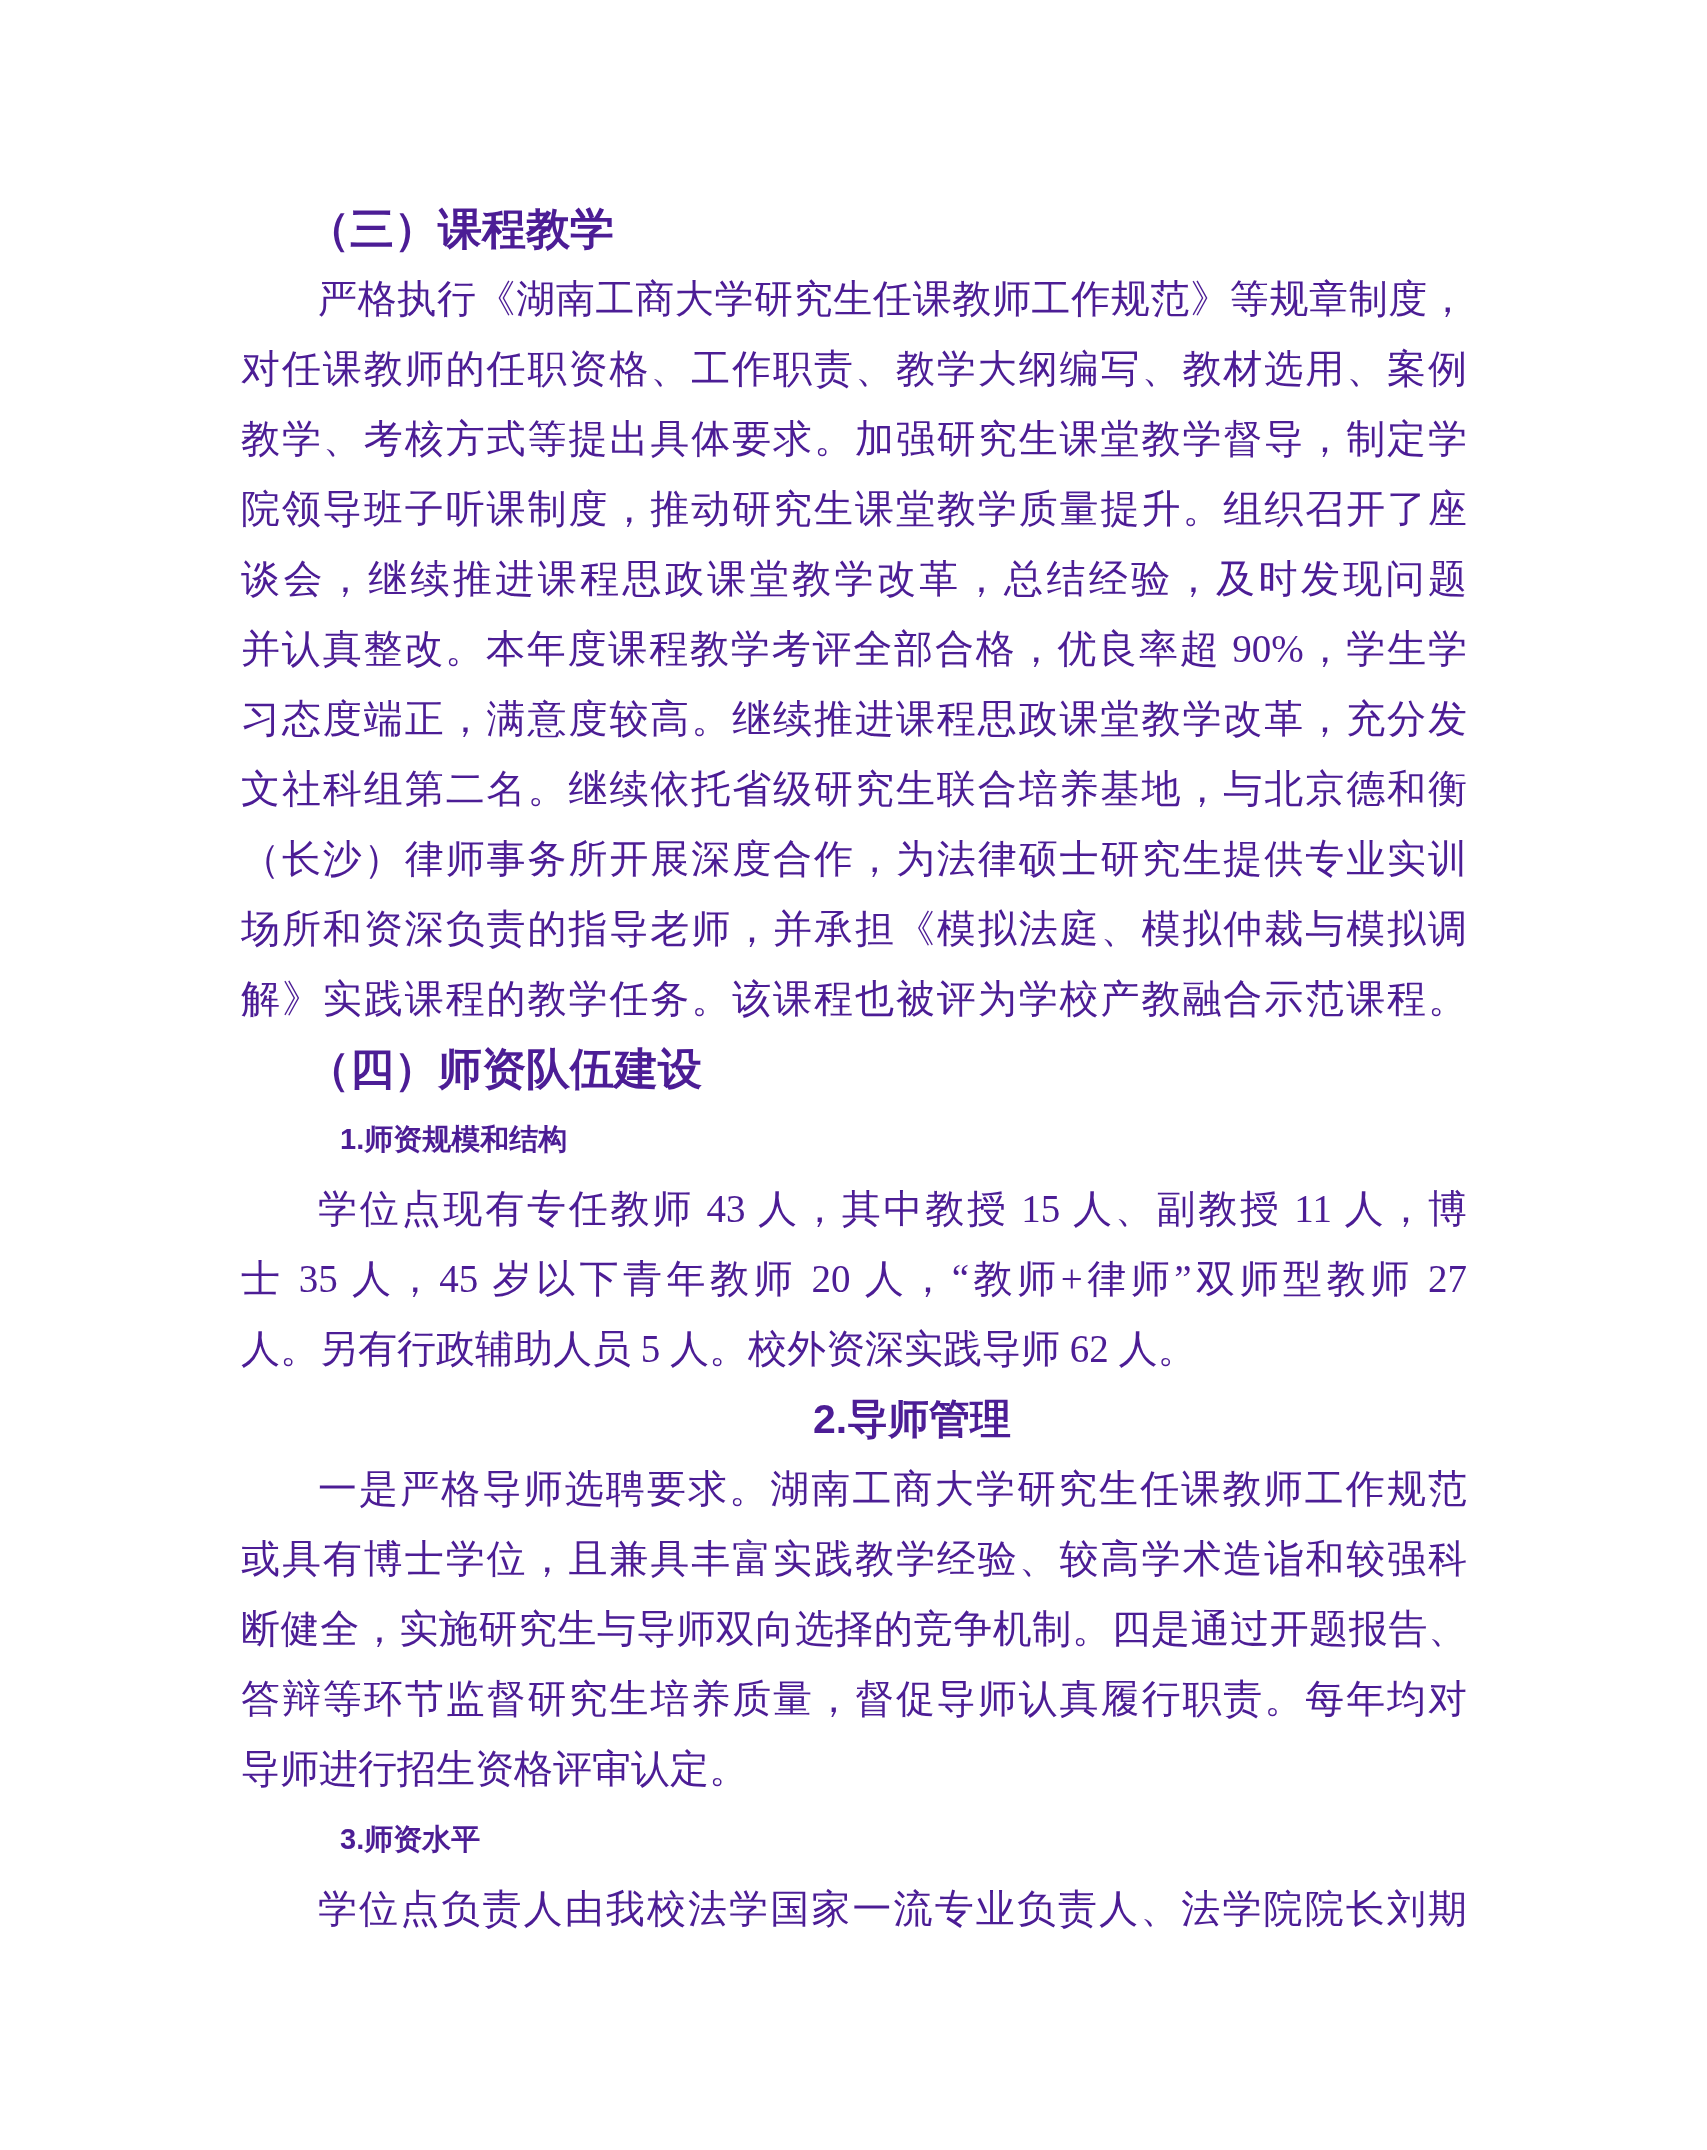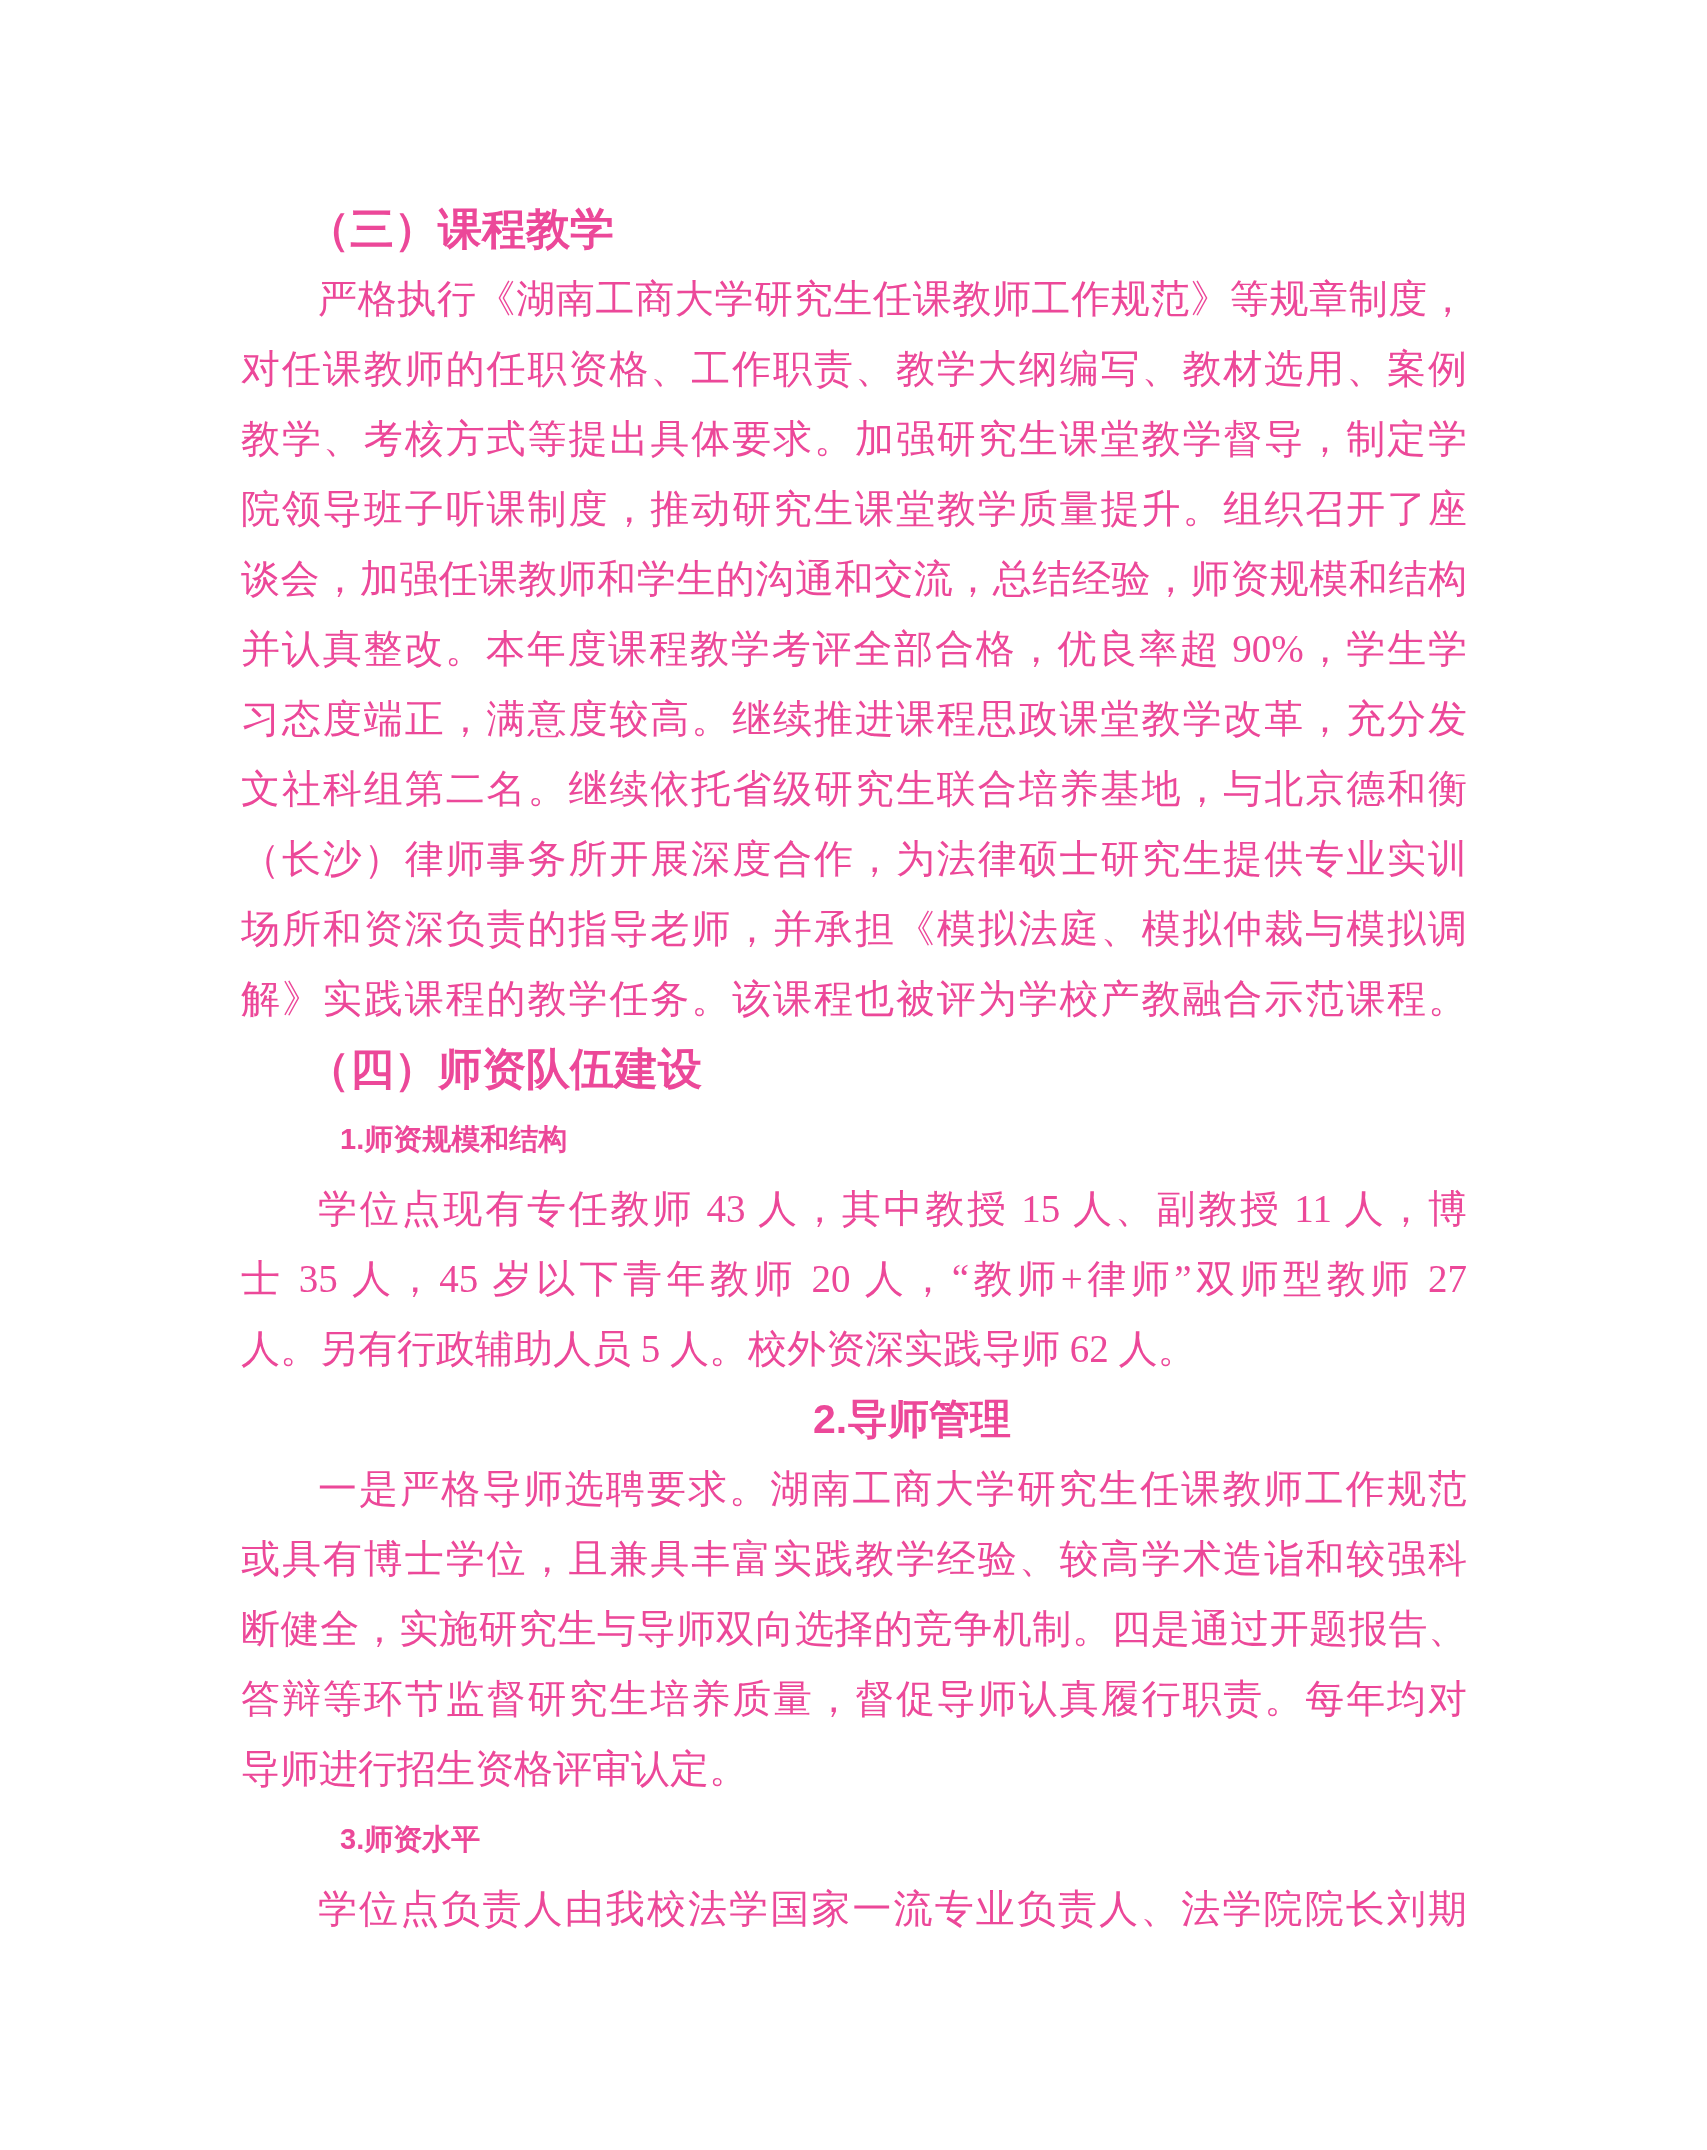--- a/index.html
+++ b/index.html
@@ -19,21 +19,21 @@
     position: absolute;
     left: 241px;
     top: 194px;
     width: 1226px;
   }
   .line {
     height: 70px;
     line-height: 70px;
     font-family: "Liberation Serif", serif;
     font-size: 39px;
-    color: #ec4899;
+    color: #4c1d95;
     overflow: hidden;
   }
   
   .jf {
     text-align: justify;
     text-align-last: justify;
   }
   
   .pf {
     padding-left: 77px;
@@ -71,21 +71,21 @@
 </head>
 <body>
 
 <div class="page">
   <div class="content">
     <div class="line h1">（三）课程教学</div>
     <div class="line pf">严格执行《湖南工商大学研究生任课教师工作规范》等规章制度，</div>
     <div class="line jf">对任课教师的任职资格、工作职责、教学大纲编写、教材选用、案例</div>
     <div class="line jf">教学、考核方式等提出具体要求。加强研究生课堂教学督导，制定学</div>
     <div class="line jf">院领导班子听课制度，推动研究生课堂教学质量提升。组织召开了座</div>
-    <div class="line jf">谈会，加强任课教师和学生的沟通和交流，总结经验，师资规模和结构</div>
+    <div class="line jf">谈会，继续推进课程思政课堂教学改革，总结经验，及时发现问题</div>
     <div class="line jf">并认真整改。本年度课程教学考评全部合格，优良率超 90%，学生学</div>
     <div class="line jf">习态度端正，满意度较高。继续推进课程思政课堂教学改革，充分发</div>
     <div class="line jf">文社科组第二名。继续依托省级研究生联合培养基地，与北京德和衡</div>
     <div class="line jf">（长沙）律师事务所开展深度合作，为法律硕士研究生提供专业实训</div>
     <div class="line jf">场所和资深负责的指导老师，并承担《模拟法庭、模拟仲裁与模拟调</div>
     <div class="line jf">解》实践课程的教学任务。该课程也被评为学校产教融合示范课程。</div>
     <div class="line h1">（四）师资队伍建设</div>
     <div class="line sub">1.师资规模和结构</div>
     <div class="line pf">学位点现有专任教师 43 人，其中教授 15 人、副教授 11 人，博</div>
     <div class="line jf">士 35 人，45 岁以下青年教师 20 人，“教师+律师”双师型教师 27</div>

